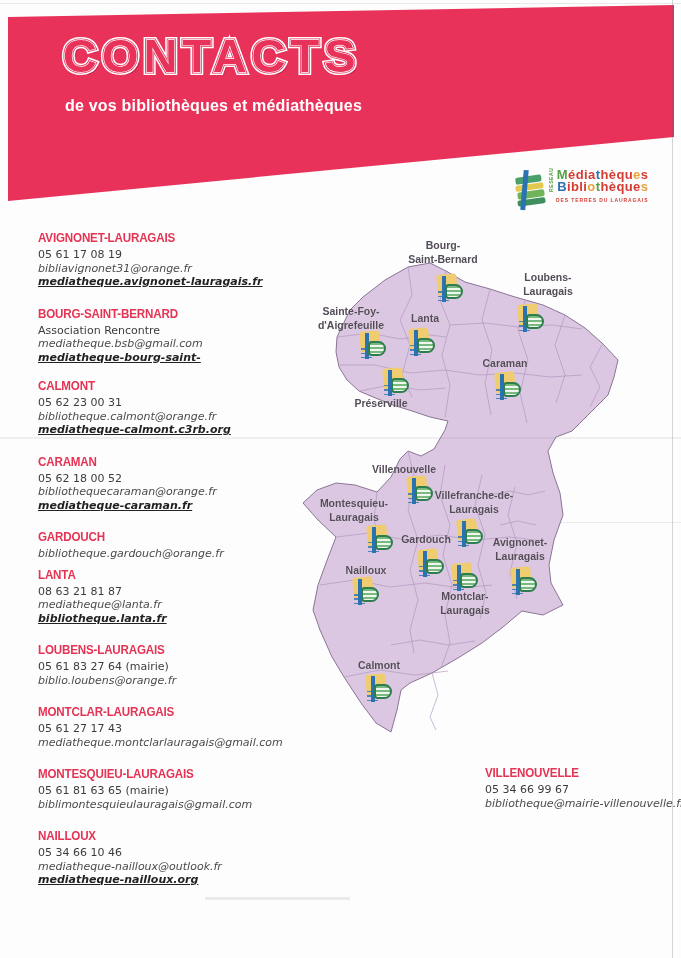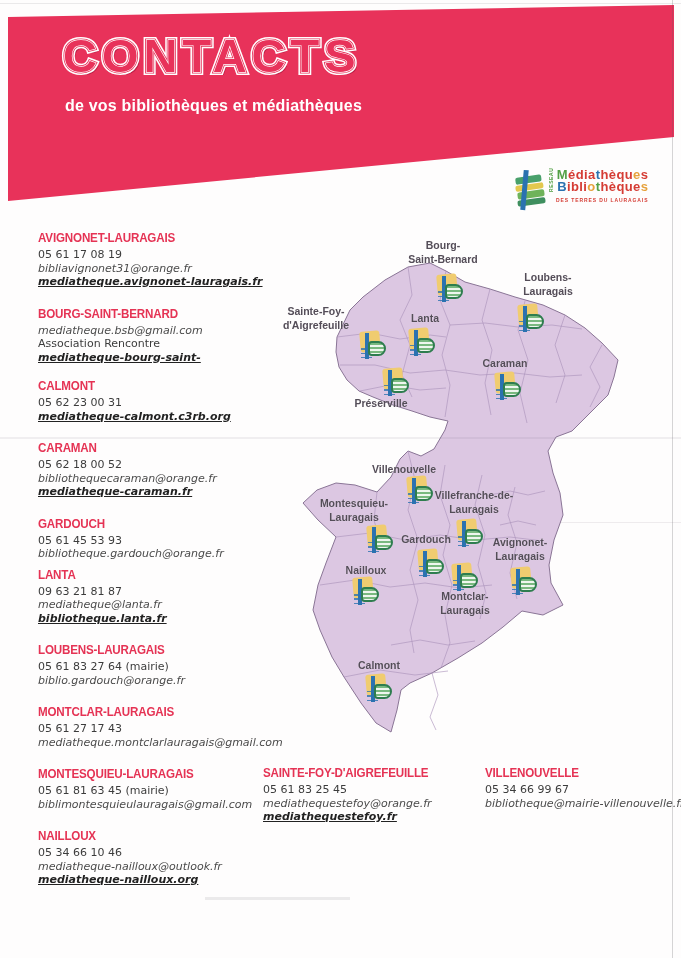--- a/index.html
+++ b/index.html
@@ -162,21 +162,21 @@
     <div class="map-label" style="left: 548px; top: 270px;">
       <div>Loubens-</div>
       <div>Lauragais</div>
     </div>
     <div class="marker" style="left: 528px; top: 318px;">
       <i class="mbg"></i>
       <i class="mticks"></i>
       <i class="mspine"></i>
       <i class="mbook"></i>
     </div>
-    <div class="map-label" style="left: 316px; top: 304px;">
+    <div class="map-label" style="left: 351px; top: 304px;">
       <div>Sainte-Foy-</div>
       <div>d'Aigrefeuille</div>
     </div>
     <div class="marker" style="left: 370px; top: 345px;">
       <i class="mbg"></i>
       <i class="mticks"></i>
       <i class="mspine"></i>
       <i class="mbook"></i>
     </div>
     <div class="map-label" style="left: 425px; top: 311px;">
@@ -286,75 +286,69 @@
 
 <div class="col col-left">
     <div class="entry">
       <div class="cname">AVIGNONET-LAURAGAIS</div>
       <div class="cline k-phone">05 61 17 08 19</div>
       <div class="cline k-email">bibliavignonet31@orange.fr</div>
       <div class="cline k-web">mediatheque.avignonet-lauragais.fr</div>
     </div>
     <div class="entry">
       <div class="cname">BOURG-SAINT-BERNARD</div>
+      <div class="cline k-note">Association Rencontre</div>
       <div class="cline k-email">mediatheque.bsb@gmail.com</div>
-      <div class="cline k-note">Association Rencontre</div>
       <div class="cline k-web">mediatheque-bourg-saint-</div>
     </div>
     <div class="entry">
       <div class="cname">CALMONT</div>
       <div class="cline k-phone">05 62 23 00 31</div>
+      <div class="cline k-email">bibliotheque.calmont@orange.fr</div>
       <div class="cline k-web">mediatheque-calmont.c3rb.org</div>
     </div>
     <div class="entry">
       <div class="cname">CARAMAN</div>
       <div class="cline k-phone">05 62 18 00 52</div>
       <div class="cline k-email">bibliothequecaraman@orange.fr</div>
       <div class="cline k-web">mediatheque-caraman.fr</div>
     </div>
     <div class="entry">
       <div class="cname">GARDOUCH</div>
-      <div class="cline k-phone">05 61 45 53 93</div>
       <div class="cline k-email">bibliotheque.gardouch@orange.fr</div>
     </div>
     <div class="entry">
       <div class="cname">LANTA</div>
-      <div class="cline k-phone">09 63 21 81 87</div>
+      <div class="cline k-phone">08 63 21 81 87</div>
       <div class="cline k-email">mediatheque@lanta.fr</div>
       <div class="cline k-web">bibliotheque.lanta.fr</div>
     </div>
     <div class="entry">
       <div class="cname">LOUBENS-LAURAGAIS</div>
       <div class="cline k-phone">05 61 83 27 64 (mairie)</div>
-      <div class="cline k-email">biblio.gardouch@orange.fr</div>
+      <div class="cline k-email">biblio.loubens@orange.fr</div>
     </div>
     <div class="entry">
       <div class="cname">MONTCLAR-LAURAGAIS</div>
       <div class="cline k-phone">05 61 27 17 43</div>
       <div class="cline k-email">mediatheque.montclarlauragais@gmail.com</div>
     </div>
     <div class="entry">
       <div class="cname">MONTESQUIEU-LAURAGAIS</div>
-      <div class="cline k-phone">05 61 81 63 45 (mairie)</div>
+      <div class="cline k-phone">05 61 81 63 65 (mairie)</div>
       <div class="cline k-email">biblimontesquieulauragais@gmail.com</div>
     </div>
     <div class="entry">
       <div class="cname">NAILLOUX</div>
       <div class="cline k-phone">05 34 66 10 46</div>
       <div class="cline k-email">mediatheque-nailloux@outlook.fr</div>
       <div class="cline k-web">mediatheque-nailloux.org</div>
     </div>
   </div>
 <div class="col col-middle">
-    <div class="entry">
-      <div class="cname">SAINTE-FOY-D'AIGREFEUILLE</div>
-      <div class="cline k-phone">05 61 83 25 45</div>
-      <div class="cline k-email">mediathequestefoy@orange.fr</div>
-      <div class="cline k-web">mediathequestefoy.fr</div>
-    </div>
   </div>
 <div class="col col-right">
     <div class="entry">
       <div class="cname">VILLENOUVELLE</div>
       <div class="cline k-phone">05 34 66 99 67</div>
       <div class="cline k-email">bibliotheque@mairie-villenouvelle.fr</div>
     </div>
   </div>
 
 <div class="edge-top"></div>

